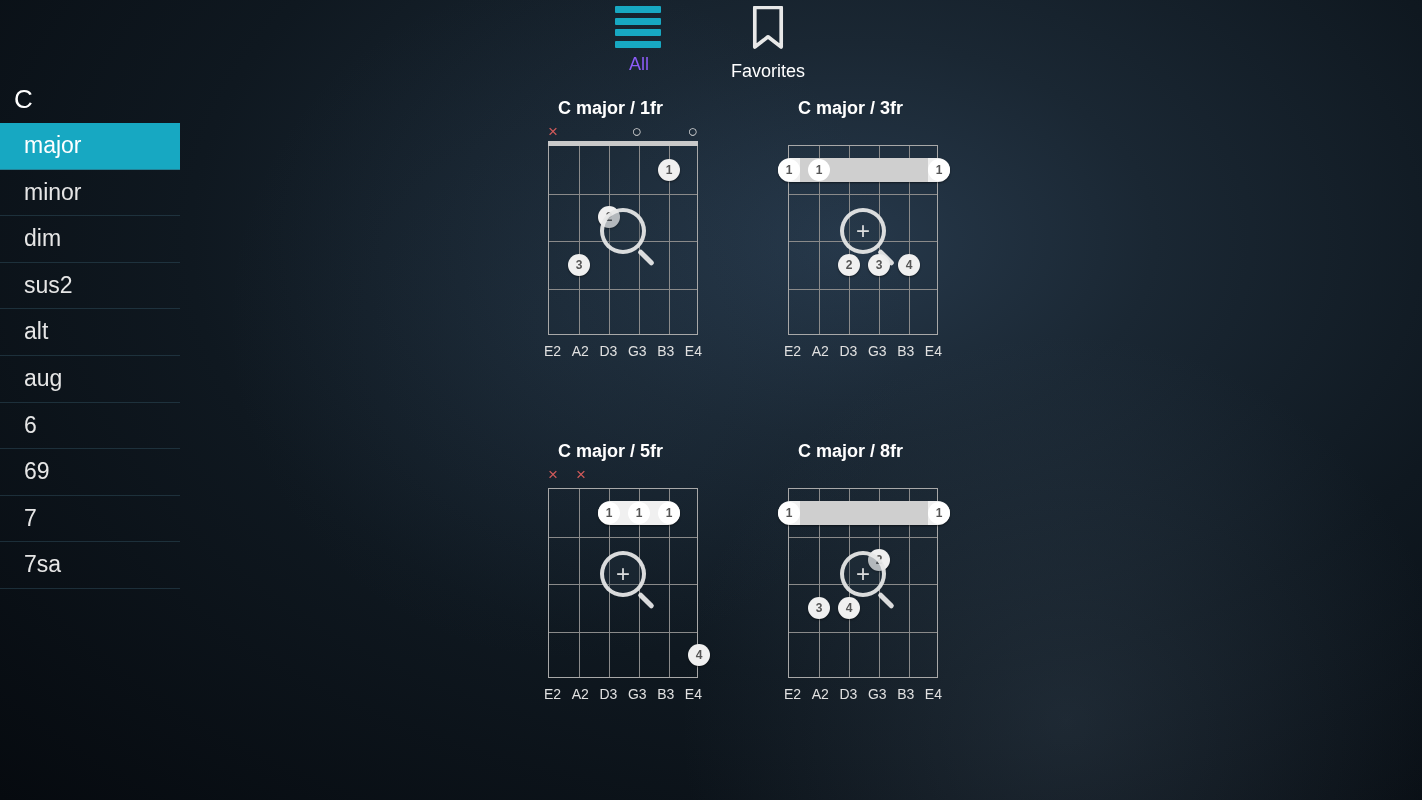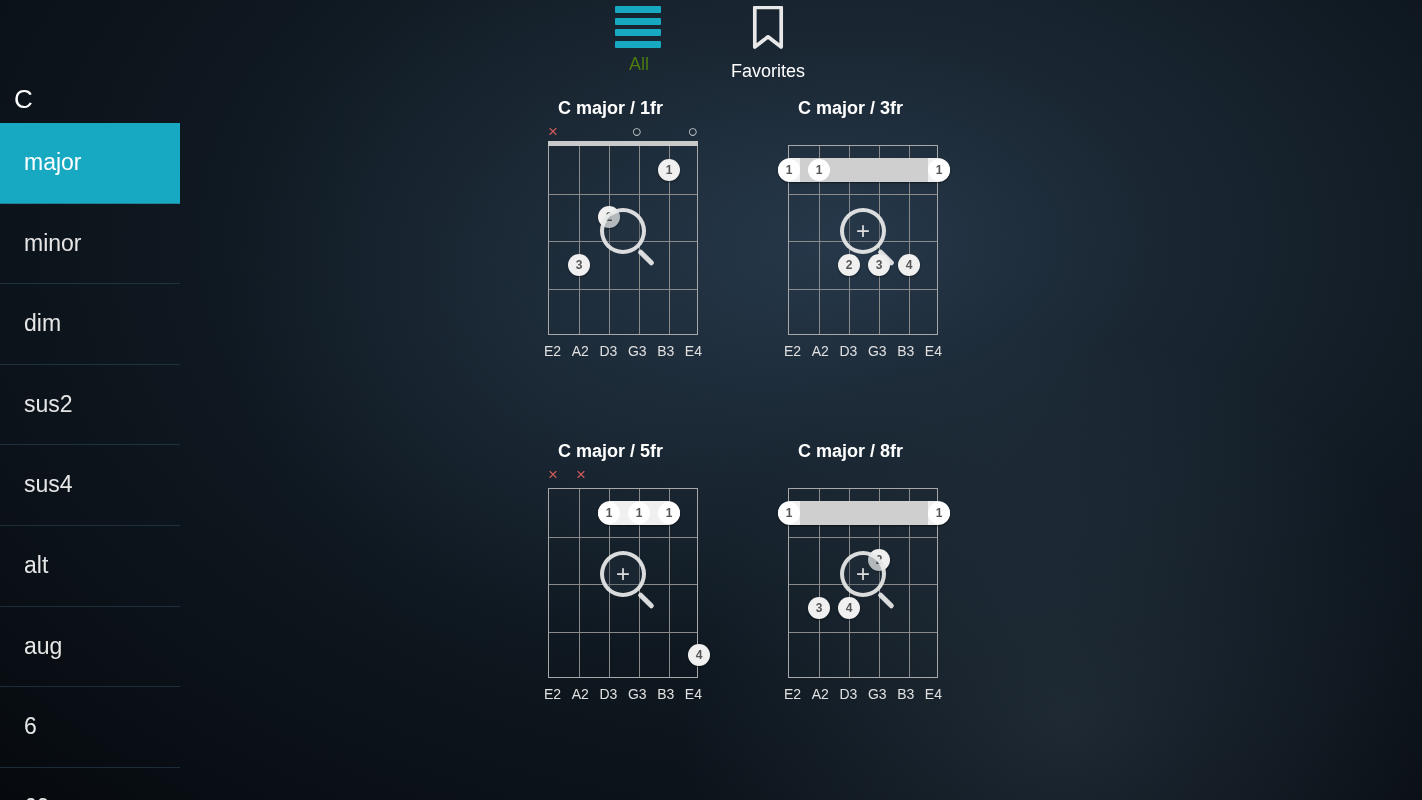--- a/index.html
+++ b/index.html
@@ -26,21 +26,21 @@
     gap: 70px;
   }
   .tab {
     display: flex;
     flex-direction: column;
     align-items: center;
     gap: 6px;
     cursor: pointer;
     font-size: 18px;
   }
-  .tab.active .tab-label { color: #4d7c0f; }
+  .tab.active .tab-label { color: #8b5cf6; }
   .tab-icon { width: 44px; height: 42px; display:flex; flex-direction:column; justify-content:space-between; }
   .list-bar { height: 7px; background: #17a8c2; border-radius: 1px; position: relative; }
   .list-bar::before { content:""; position:absolute; left:-2px; top:0; bottom:0; width:7px; background:#17a8c2; border-radius:1px; }
   .bookmark-icon svg { width: 36px; height: 44px; }
 
   
   .sidebar {
     position: absolute;
     left: 0;
     top: 80px;
@@ -48,21 +48,21 @@
     display: flex;
     flex-direction: column;
   }
   .root-label {
     font-size: 26px;
     font-weight: 500;
     padding: 4px 14px 8px;
   }
   .chord-type {
     font-size: 23px;
-    padding: 26px 24px;
+    padding: 9px 24px;
     border-bottom: 1px solid rgba(52,85,100,0.45);
     cursor: pointer;
     line-height: 1.2;
     color: #e6e6e6;
   }
   .chord-type.selected {
     background: #17a8c2;
     color: #fff;
     font-weight: 500;
   }
@@ -214,21 +214,20 @@
   </div>
 </div>
 
 <div class="sidebar">
   <div class="root-label">C</div>
   <div id="sidebar-list">
       <div class="chord-type selected">major</div>
       <div class="chord-type">minor</div>
       <div class="chord-type">dim</div>
       <div class="chord-type">sus2</div>
-      <div class="chord-type">sus4</div>
       <div class="chord-type">alt</div>
       <div class="chord-type">aug</div>
       <div class="chord-type">6</div>
       <div class="chord-type">69</div>
       <div class="chord-type">7</div>
       <div class="chord-type">7sa</div>
     </div>
 </div>
 
 <div class="main" id="main">

